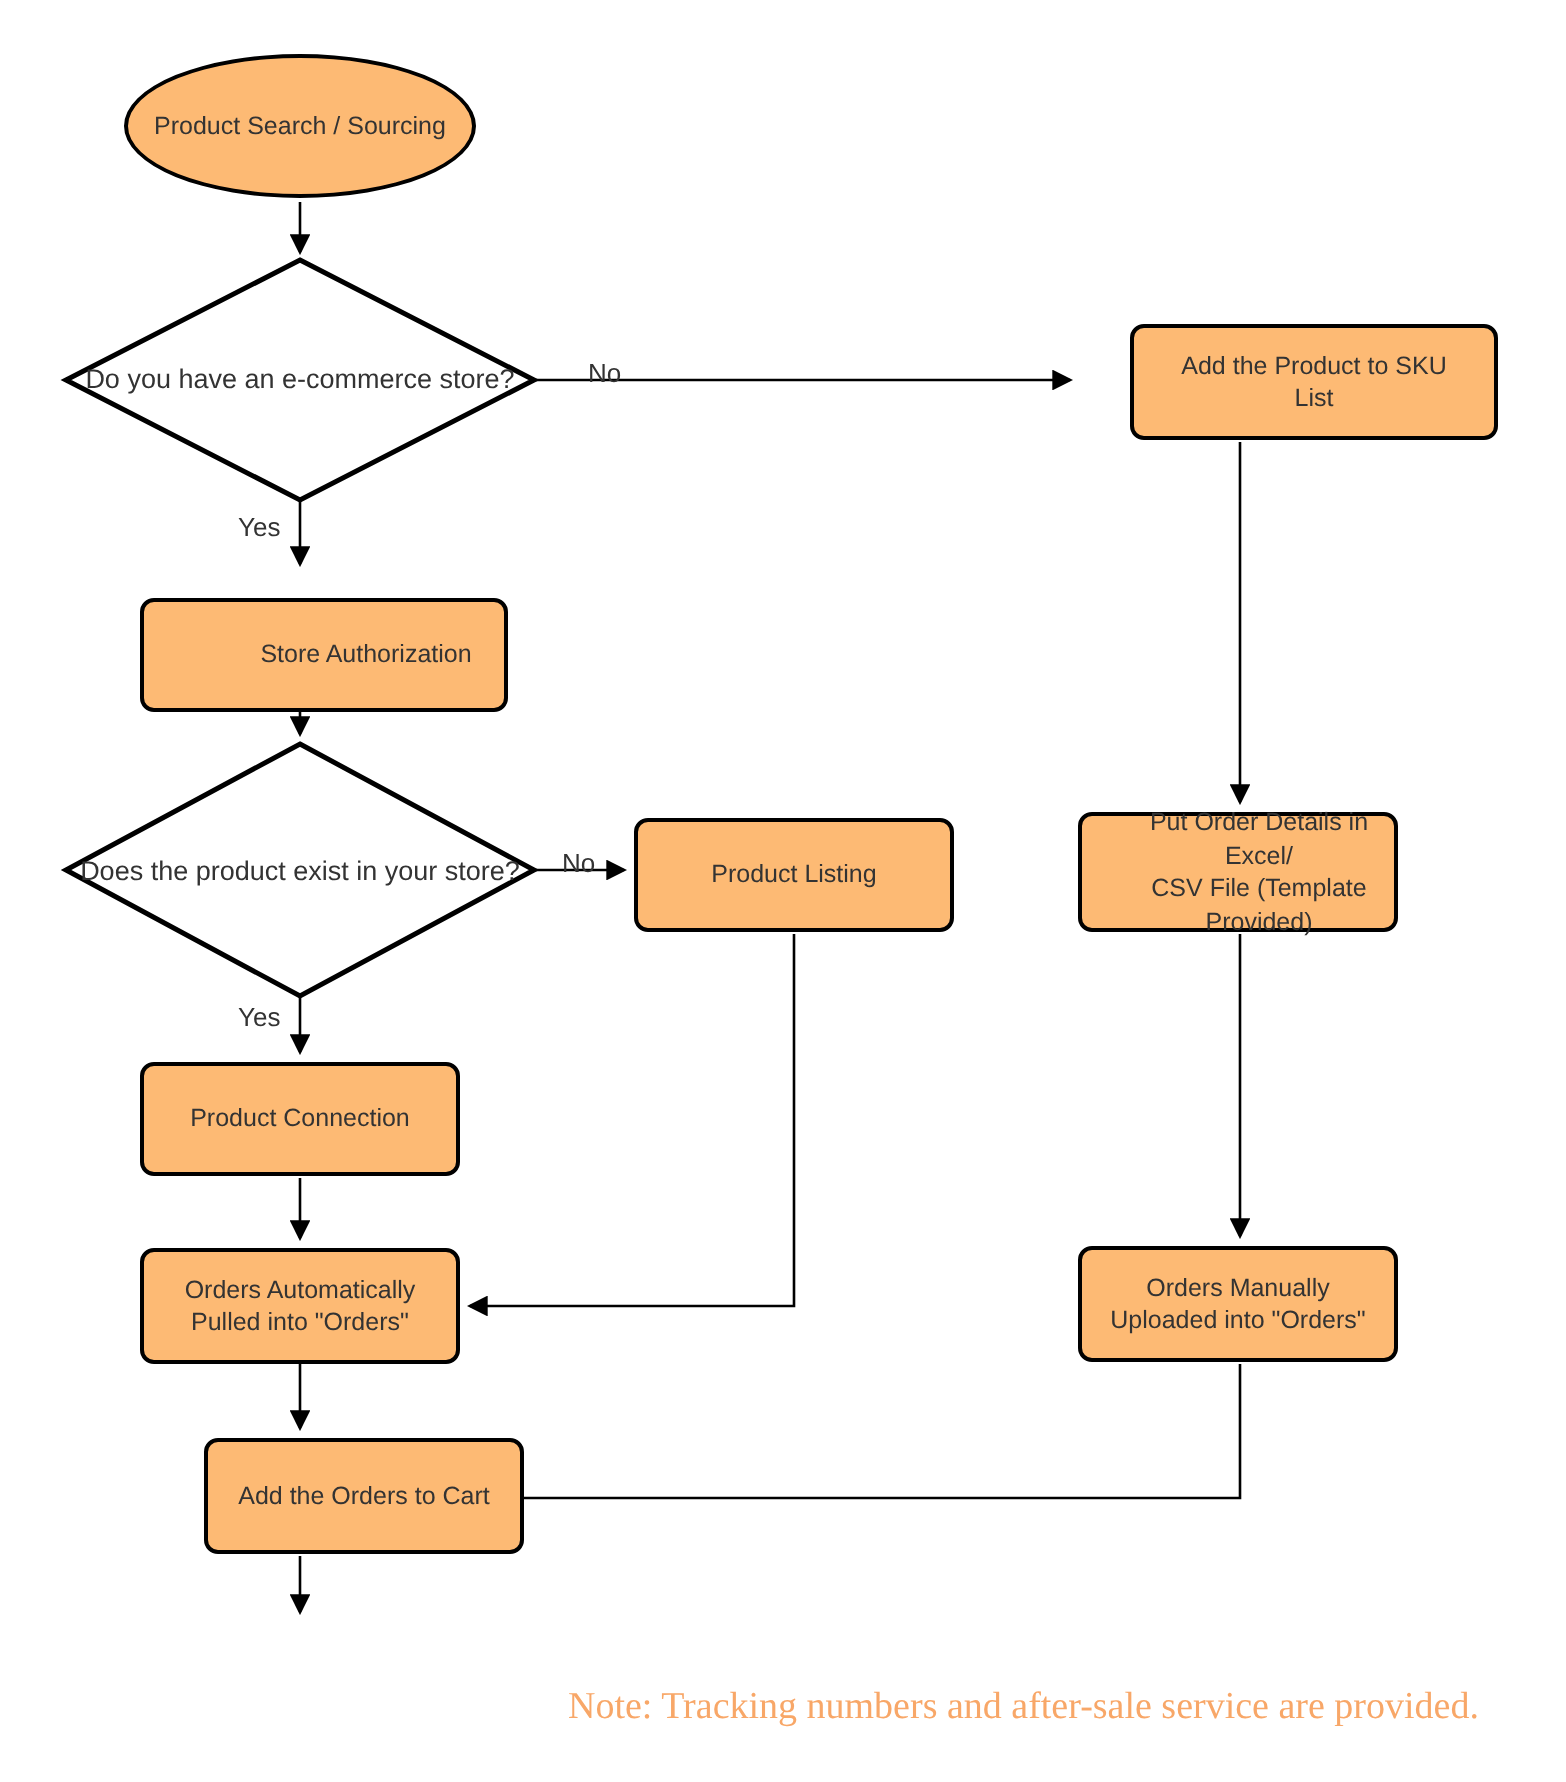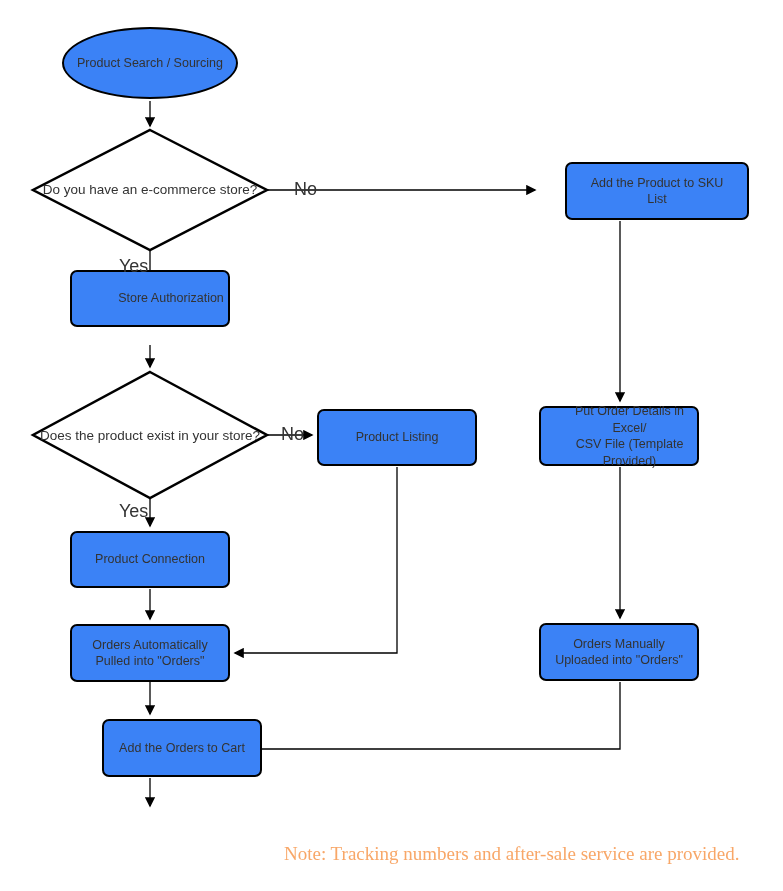--- a/index.html
+++ b/index.html
@@ -17,21 +17,21 @@
   }
   .connector-layer {
     position: absolute;
     left: 0; top: 0;
     width: 783px;
     height: 891px;
   }
   .node {
     position: absolute;
     box-sizing: border-box;
-    background: #3b82f6;
+    background: #fdba74;
     border: 2px solid #000000;
     border-radius: 7px;
     display: flex;
     align-items: center;
     justify-content: center;
     text-align: center;
     font-size: 12.5px;
     line-height: 1.32;
     color: #333333;
     white-space: pre-line;
@@ -47,21 +47,21 @@
   }
   .decision-label {
     position: absolute;
     text-align: center;
     font-size: 13.5px;
     color: #333333;
     white-space: nowrap;
   }
   .edge-label {
     position: absolute;
-    font-size: 18px;
+    font-size: 13px;
     color: #333333;
   }
   .note {
     position: absolute;
     left: 284px;
     top: 843px;
     font-family: "Liberation Serif", serif;
     font-size: 19px;
     color: #F8A768;
     white-space: nowrap;
@@ -99,21 +99,21 @@
 
   <div class="node terminal ellipse" style="left:62px; top:27px; width:176px; height:72px;">
     <span>Product Search / Sourcing</span>
   </div>
 
   <div class="node" style="left:540px; top:162px; width:184px; height:58px;margin-left:25px;">
     <span>Add the Product to SKU
 List</span>
   </div>
 
-  <div class="node" style="left:70px; top:270px; width:160px; height:57px;padding-left:42px;">
+  <div class="node" style="left:70px; top:299px; width:184px; height:57px;padding-left:42px;">
     <span>Store Authorization</span>
   </div>
 
   <div class="node" style="left:317px; top:409px; width:160px; height:57px;">
     <span>Product Listing</span>
   </div>
 
   <div class="node" style="left:539px; top:406px; width:160px; height:60px;padding-left:21px;">
     <span>Put Order Details in Excel/
 CSV File (Template

